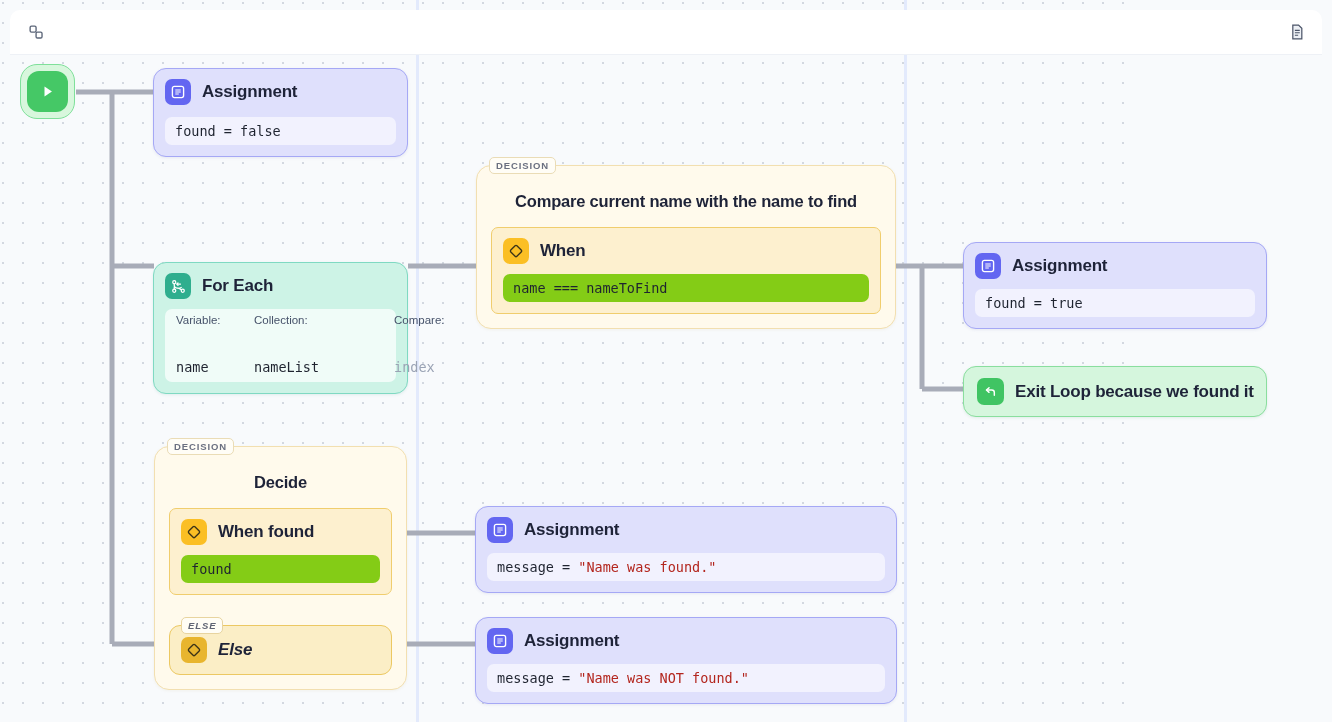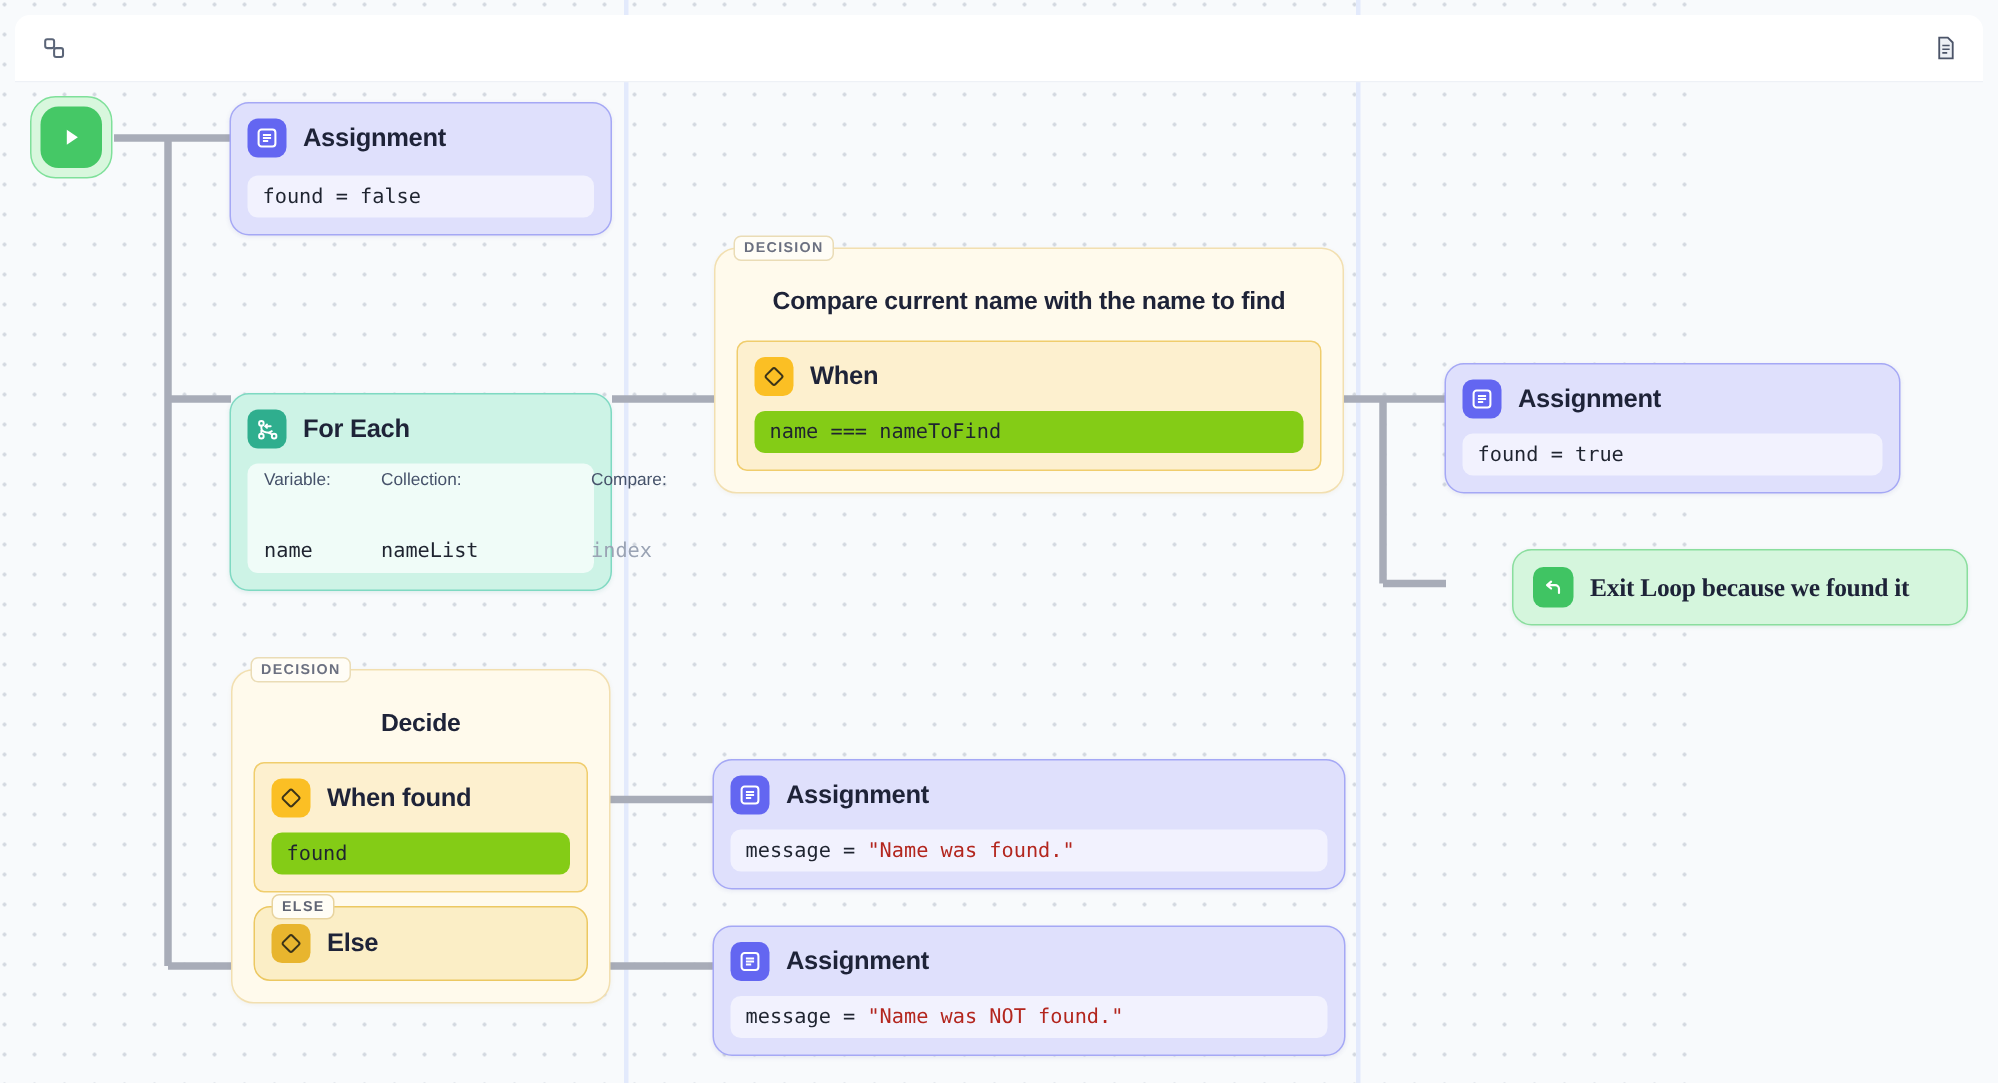--- a/index.html
+++ b/index.html
@@ -308,21 +308,21 @@
         <svg width="16" height="16" viewBox="0 0 20 20" fill="none" stroke="#ffffff" stroke-width="1.7">
           <rect x="3" y="3" width="14" height="14" rx="2.5"></rect>
           <path d="M6.6 7.5h6.8M6.6 10h6.8M6.6 12.5h4.4" stroke-width="1.5"></path>
         </svg>
       </div>
       <div class="node-title">Assignment</div>
     </div>
     <div class="code-box" style="margin-top:10px;">found = true</div>
   </div>
 
-  <div class="node n-exit" style="left:1008px; top:366px; width:304px;font-family:Liberation Serif, serif;">
+  <div class="node n-exit" style="left:963px; top:366px; width:304px;">
     <div class="node-ico">
       <svg width="17" height="17" viewBox="0 0 20 20" fill="none" stroke="#ffffff" stroke-width="1.7" stroke-linecap="round" stroke-linejoin="round">
         <path d="M14.5 14.5v-3.2a3 3 0 0 0-3-3H5.6"></path>
         <path d="M8.3 5.6 5.2 8.3 8.3 11"></path>
       </svg>
     </div>
     <div class="node-title">Exit Loop because we found it</div>
   </div>
 
   <div class="node n-decision" style="left:154px; top:446px; width:253px;">
@@ -332,21 +332,21 @@
       <div class="node-head">
         <div class="node-ico">
           <svg width="16" height="16" viewBox="0 0 20 20" fill="none" stroke="#3c3418" stroke-width="1.7">
             <rect x="4.6" y="4.6" width="10.8" height="10.8" rx="1.6" transform="rotate(45 10 10)"></rect>
           </svg>
         </div>
         <div class="node-title">When found</div>
       </div>
       <div class="code-box" style="margin-top:10px;">found</div>
     </div>
-    <div class="else-card" style="margin-top:9px;">
+    <div class="else-card" style="margin-top:30px;font-style:italic;">
       <div class="else-tag">ELSE</div>
       <div class="node-head">
         <div class="node-ico">
           <svg width="16" height="16" viewBox="0 0 20 20" fill="none" stroke="#3c3418" stroke-width="1.7">
             <rect x="4.6" y="4.6" width="10.8" height="10.8" rx="1.6" transform="rotate(45 10 10)"></rect>
           </svg>
         </div>
         <div class="node-title">Else</div>
       </div>
     </div>

